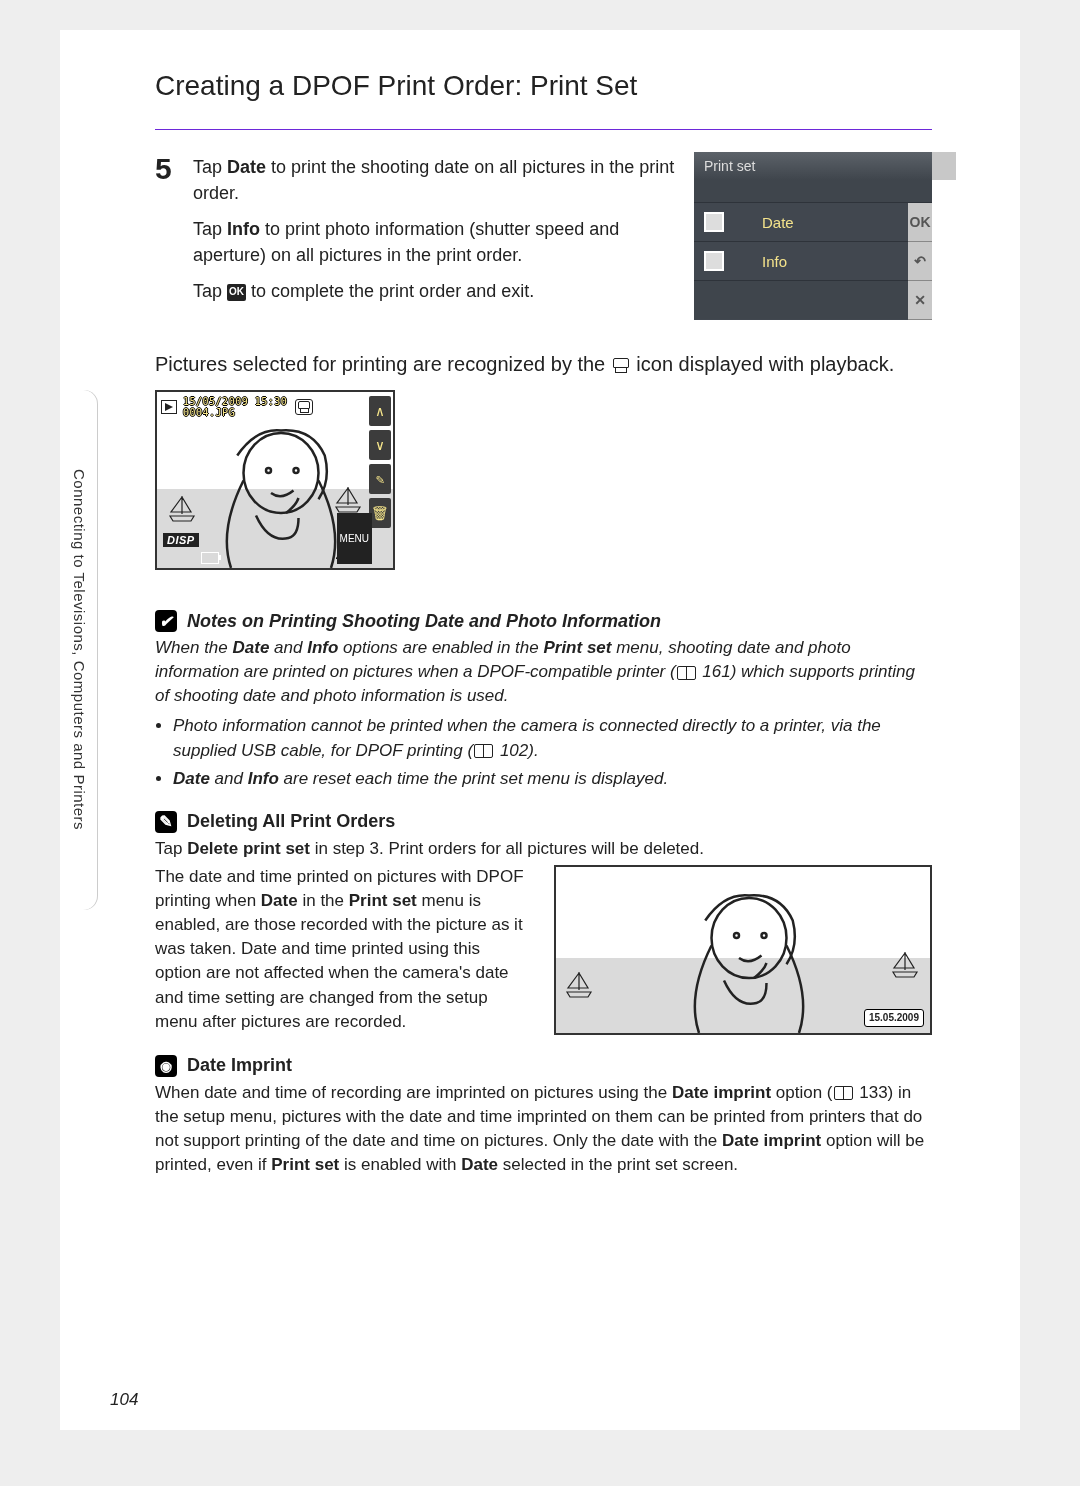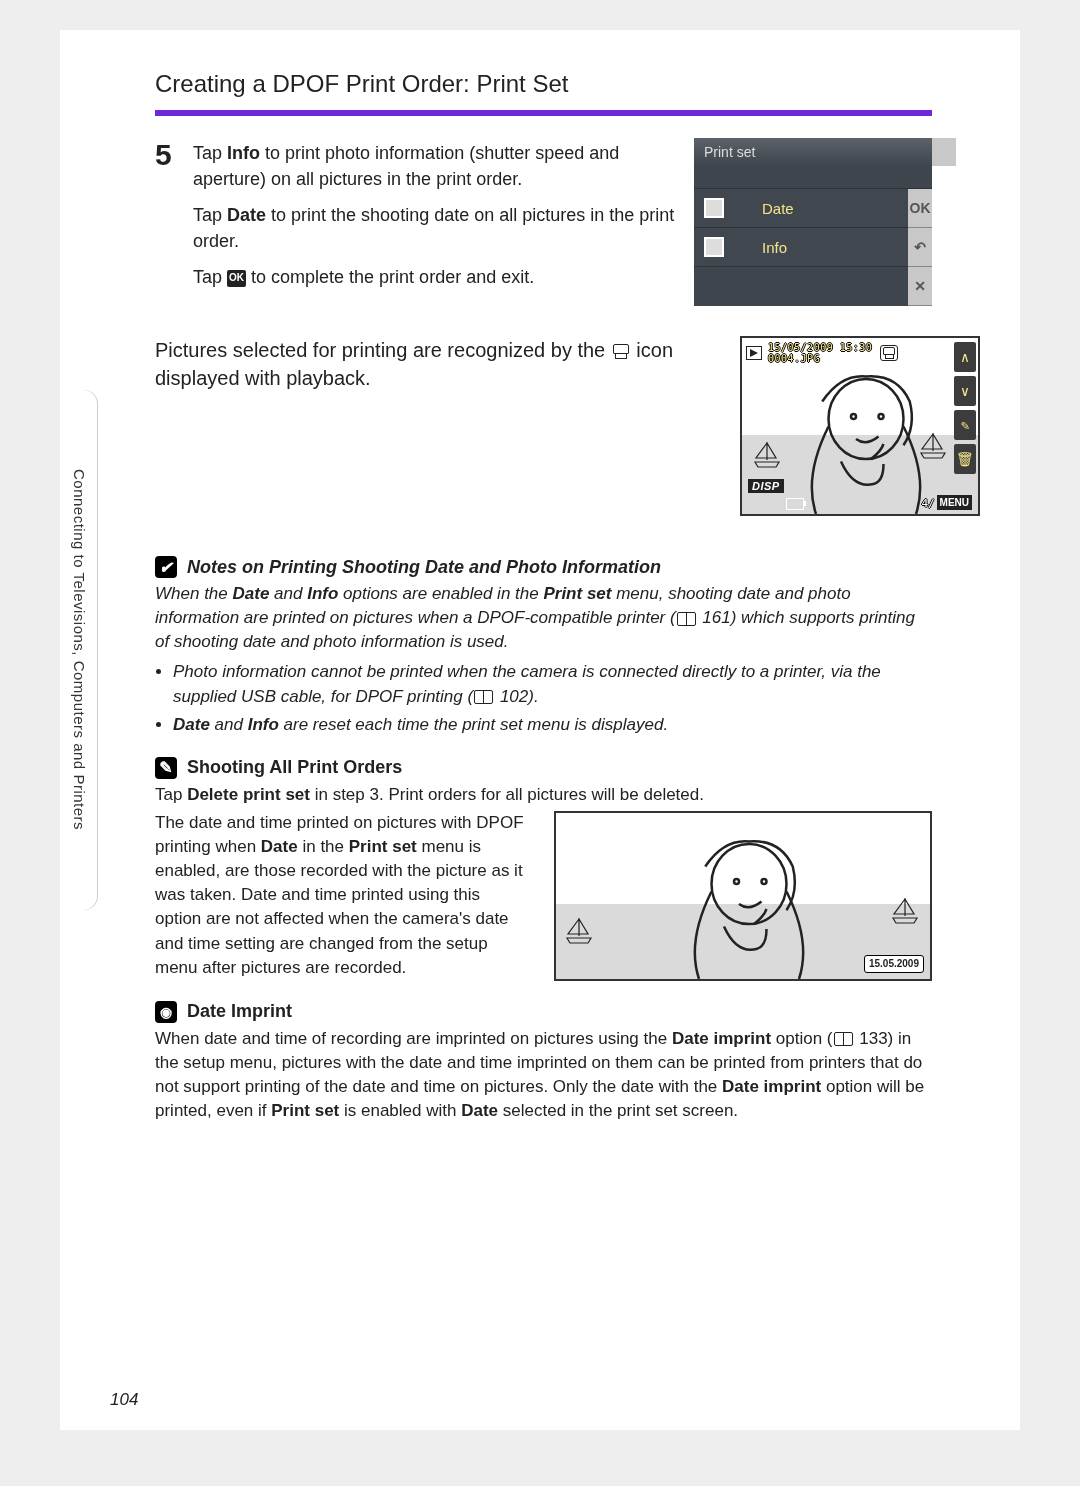--- a/index.html
+++ b/index.html
@@ -13,23 +13,23 @@
   .page {
     background: #fff;
     width: 960px;
     margin: 30px auto 30px auto;
     padding: 30px 0 30px 0;
     min-height: 1400px;
     position: relative;
     box-sizing: border-box;
   }
   .header-title {
-    font-size: 24px;
-    padding: 10px 0 12px 0;
-    border-bottom: 6px solid #6d28d9;
+    font-size: 28px;
+    padding: 10px 0 27px 0;
+    border-bottom: 1px solid #6d28d9;
     margin: 0 88px 0 95px;
   }
   .step-row {
     display: flex;
     margin: 22px 88px 0 95px;
     align-items: flex-start;
   }
   .step-num {
     font-size: 30px;
     font-weight: bold;
@@ -238,27 +238,27 @@
     color: #fff;
     font-family: Arial, sans-serif;
     font-size: 11px;
     font-weight: bold;
     padding: 1px 4px;
     font-style: italic;
     letter-spacing: 0.5px;
   }
   .pb .menu {
     position: absolute;
-    bottom: 4px; right: 6px;
+    bottom: 4px; right: 21px;
     background: #222;
     color: #fff;
     font-family: Arial, sans-serif;
     font-size: 10px;
-    font-weight: bold;
-    padding: 2px 3px;
+    font-weight: normal;
+    padding: 20px 3px;
   }
   .pb .counter {
     position:absolute;
     bottom:4px; right:30px;
     color:#fff;
     text-shadow: 1px 0 0 #000, -1px 0 0 #000, 0 1px 0 #000, 0 -1px 0 #000;
     font-size: 11px;
   }
   .pb .batt {
     position:absolute;
@@ -332,22 +332,23 @@
   }
   .page-num {
     position: absolute;
     bottom: 20px;
     left: 50px;
     font-style: italic;
     font-size: 17px;
   }
   .row2 {
     display: flex;
-    margin: 30px 40px 0 95px;
+    margin: 30px 88px 0 95px;
     gap: 12px;
+    flex-direction: column;
   }
   .row2 .para {
     flex: 1;
     font-size: 20px;
     line-height: 1.4;
   }
   .with-img {
     display: flex;
     gap: 24px;
     align-items: flex-start;
@@ -396,24 +397,24 @@
   <div class="side-tab">
     <span>Connecting to Televisions, Computers and Printers</span>
   </div>
 
   <div class="header-title">Creating a DPOF Print Order: Print Set</div>
 
   <div class="step-row">
     <div class="step-num">5</div>
     <div class="step-col">
       <div class="step-p">
+        <span>Tap </span><b>Date</b><span> to print the shooting date on all pictures in the print order.</span>
+      </div>
+      <div class="step-p">
         <span>Tap </span><b>Info</b><span> to print photo information (shutter speed and aperture) on all pictures in the print order.</span>
-      </div>
-      <div class="step-p">
-        <span>Tap </span><b>Date</b><span> to print the shooting date on all pictures in the print order.</span>
       </div>
       <div class="step-p">
         <span>Tap </span><span class="inline-ok">OK</span><span> to complete the print order and exit.</span>
       </div>
     </div>
     <div class="preview">
       <div class="ps-tab">
         <div class="ps-titlebar" style="border-bottom:none;">
           <span>Print set</span>
           <div style="position:absolute; right:-24px; top:0; width:24px; height:100%; background:#c8c8c8;"></div>
@@ -503,21 +504,21 @@
       <ul>
         <li><span>Photo information cannot be printed when the camera is connected directly to a printer, via the supplied USB cable, for DPOF printing (</span><span class="inline-book"></span><span> 102).</span></li>
         <li><b>Date</b><span> and </span><b>Info</b><span> are reset each time the print set menu is displayed.</span></li>
       </ul>
     </div>
   </div>
 
   <div class="section">
     <div class="sec-head">
       <div class="sec-icon pencil"></div>
-      <div class="sec-title">Shooting All Print Orders</div>
+      <div class="sec-title">Deleting All Print Orders</div>
     </div>
     <div class="sec-body">
       <span>Tap </span><b>Delete print set</b><span> in step 3. Print orders for all pictures will be deleted.</span>
     </div>
   </div>
 
   <div class="section">
     <div class="sec-body with-img">
       <div>
         <span>The date and time printed on pictures with DPOF printing when </span><b>Date</b><span> in the </span><b>Print set</b><span> menu is enabled, are those recorded with the picture as it was taken. Date and time printed using this option are not affected when the camera's date and time setting are changed from the setup menu after pictures are recorded.</span>

